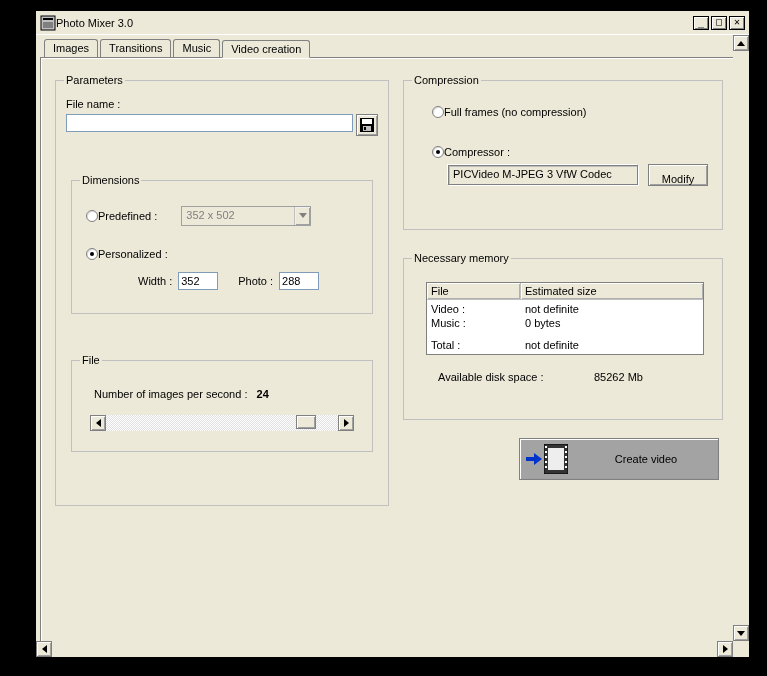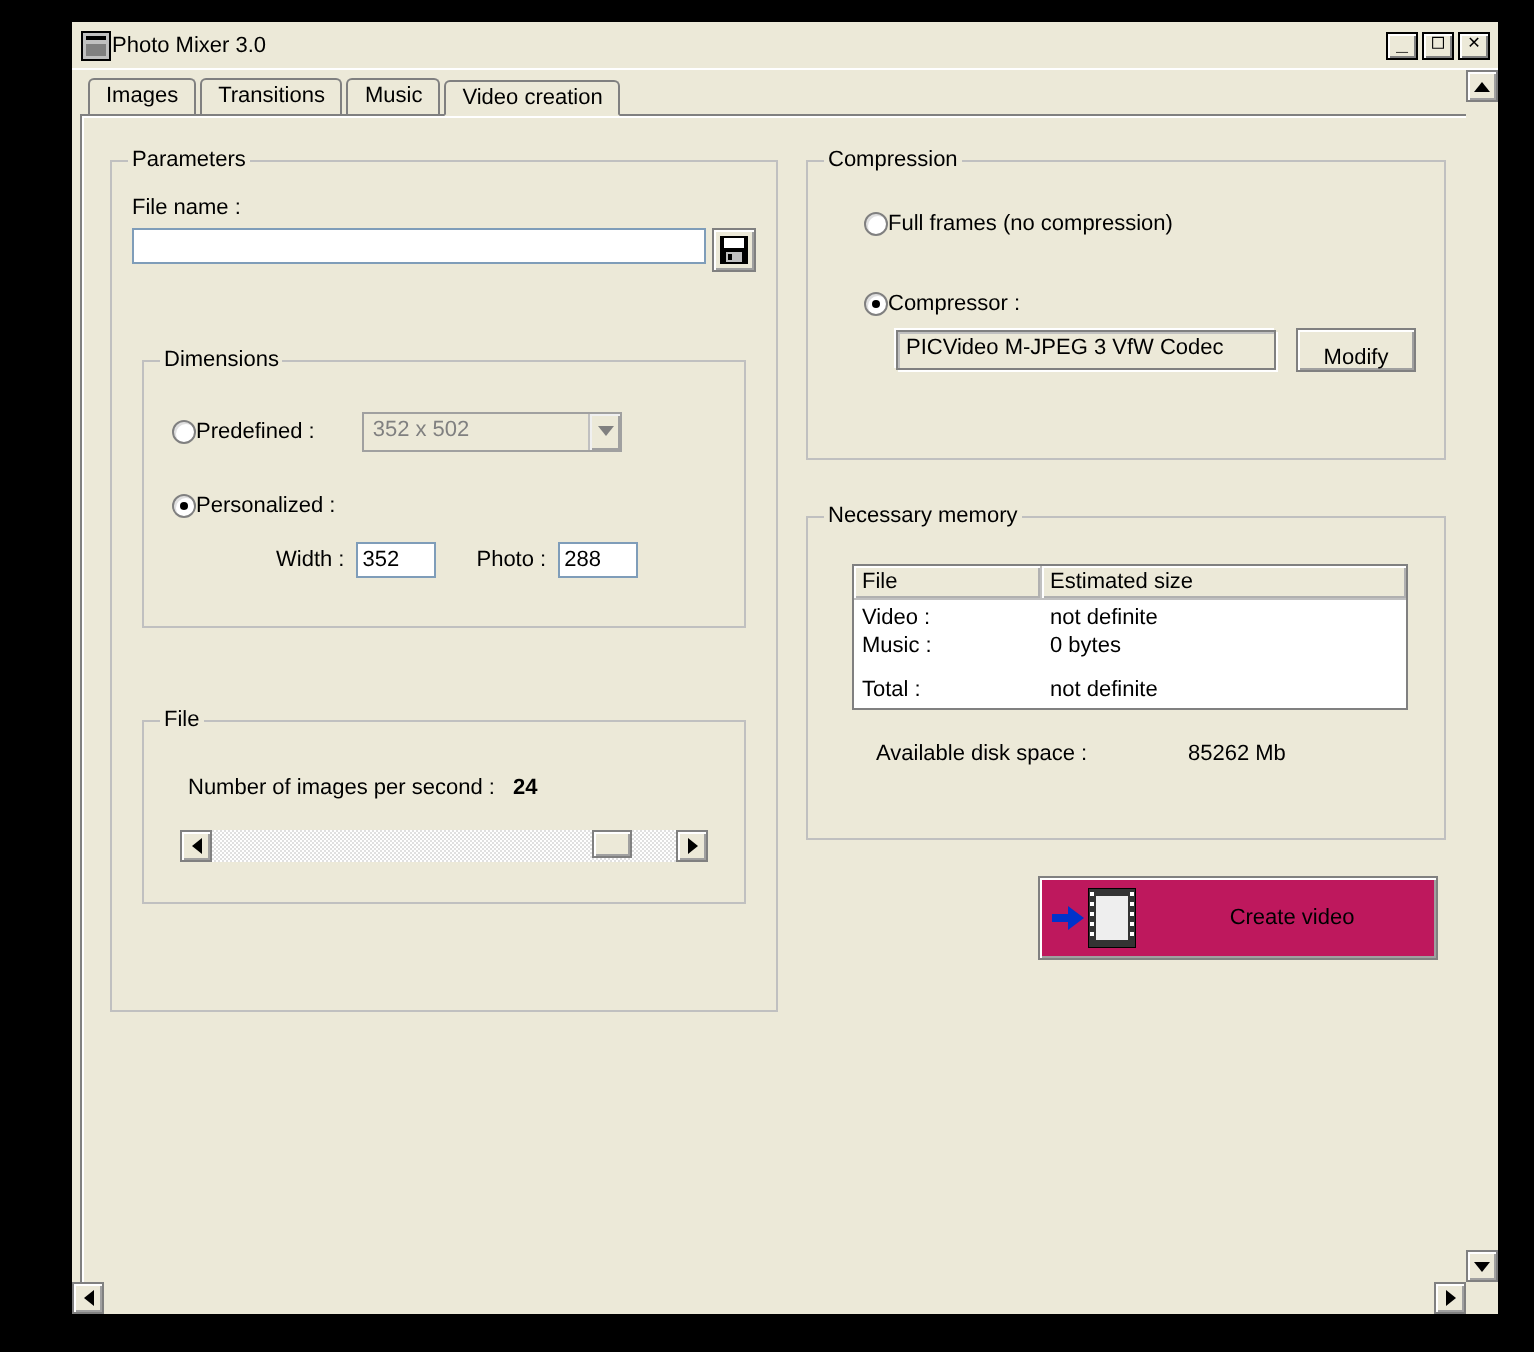--- a/index.html
+++ b/index.html
@@ -42,21 +42,21 @@
 .memtable .body { padding: 2px 4px; }
 .memtable .row { display: flex; font-size: 11px; padding: 1px 0; }
 .memtable .row .c1 { width: 94px; }
 .memtable .row .c2 { flex: 1; }
 
 .hscroll { display: flex; height: 16px; position: absolute; background: #ece9d8; }
 .hscroll .sbtn { width: 16px; height: 16px; border: 1px solid #808080; background: #ece9d8; box-shadow: 1px 1px 0 #fff inset, -1px -1px 0 #a0a0a0 inset; display: flex; align-items: center; justify-content: center; cursor: pointer; }
 .hscroll .track { flex: 1; background: repeating-conic-gradient(#fff 0% 25%, #e0e0e0 0% 50%) 50% / 2px 2px; position: relative; }
 .hscroll .thumb { position: absolute; top: 0; height: 14px; background: #ece9d8; border: 1px solid #808080; box-shadow: 1px 1px 0 #fff inset, -1px -1px 0 #a0a0a0 inset; }
 
-.bigbtn { position: absolute; display: flex; align-items: center; border: 1px solid #808080; box-shadow: 1px 1px 0 #fff inset, -1px -1px 0 #a0a0a0 inset; background: #be185d; cursor: pointer; }
+.bigbtn { position: absolute; display: flex; align-items: center; border: 1px solid #808080; box-shadow: 1px 1px 0 #fff inset, -1px -1px 0 #a0a0a0 inset; background: #a3a3a3; cursor: pointer; }
 .bigbtn .txt { flex: 1; text-align: center; font-size: 11px; }
 
 .outer-scroll-v { position: absolute; right: 0; top: 0; bottom: 16px; width: 16px; display: flex; flex-direction: column; }
 .outer-scroll-v .sbtn { height: 16px; border: 1px solid #808080; background: #ece9d8; box-shadow: 1px 1px 0 #fff inset, -1px -1px 0 #a0a0a0 inset; display: flex; align-items: center; justify-content: center; cursor: pointer; }
 .outer-scroll-v .track { flex: 1; background: #ece9d8; }
 
 .outer-scroll-h { position: absolute; left: 0; right: 16px; bottom: 0; height: 16px; display: flex; }
 .outer-scroll-h .sbtn { width: 16px; border: 1px solid #808080; background: #ece9d8; box-shadow: 1px 1px 0 #fff inset, -1px -1px 0 #a0a0a0 inset; display: flex; align-items: center; justify-content: center; cursor: pointer; }
 .outer-scroll-h .track { flex: 1; background: #ece9d8; }
 .corner { position: absolute; right: 0; bottom: 0; width: 16px; height: 16px; background: #ece9d8; }

